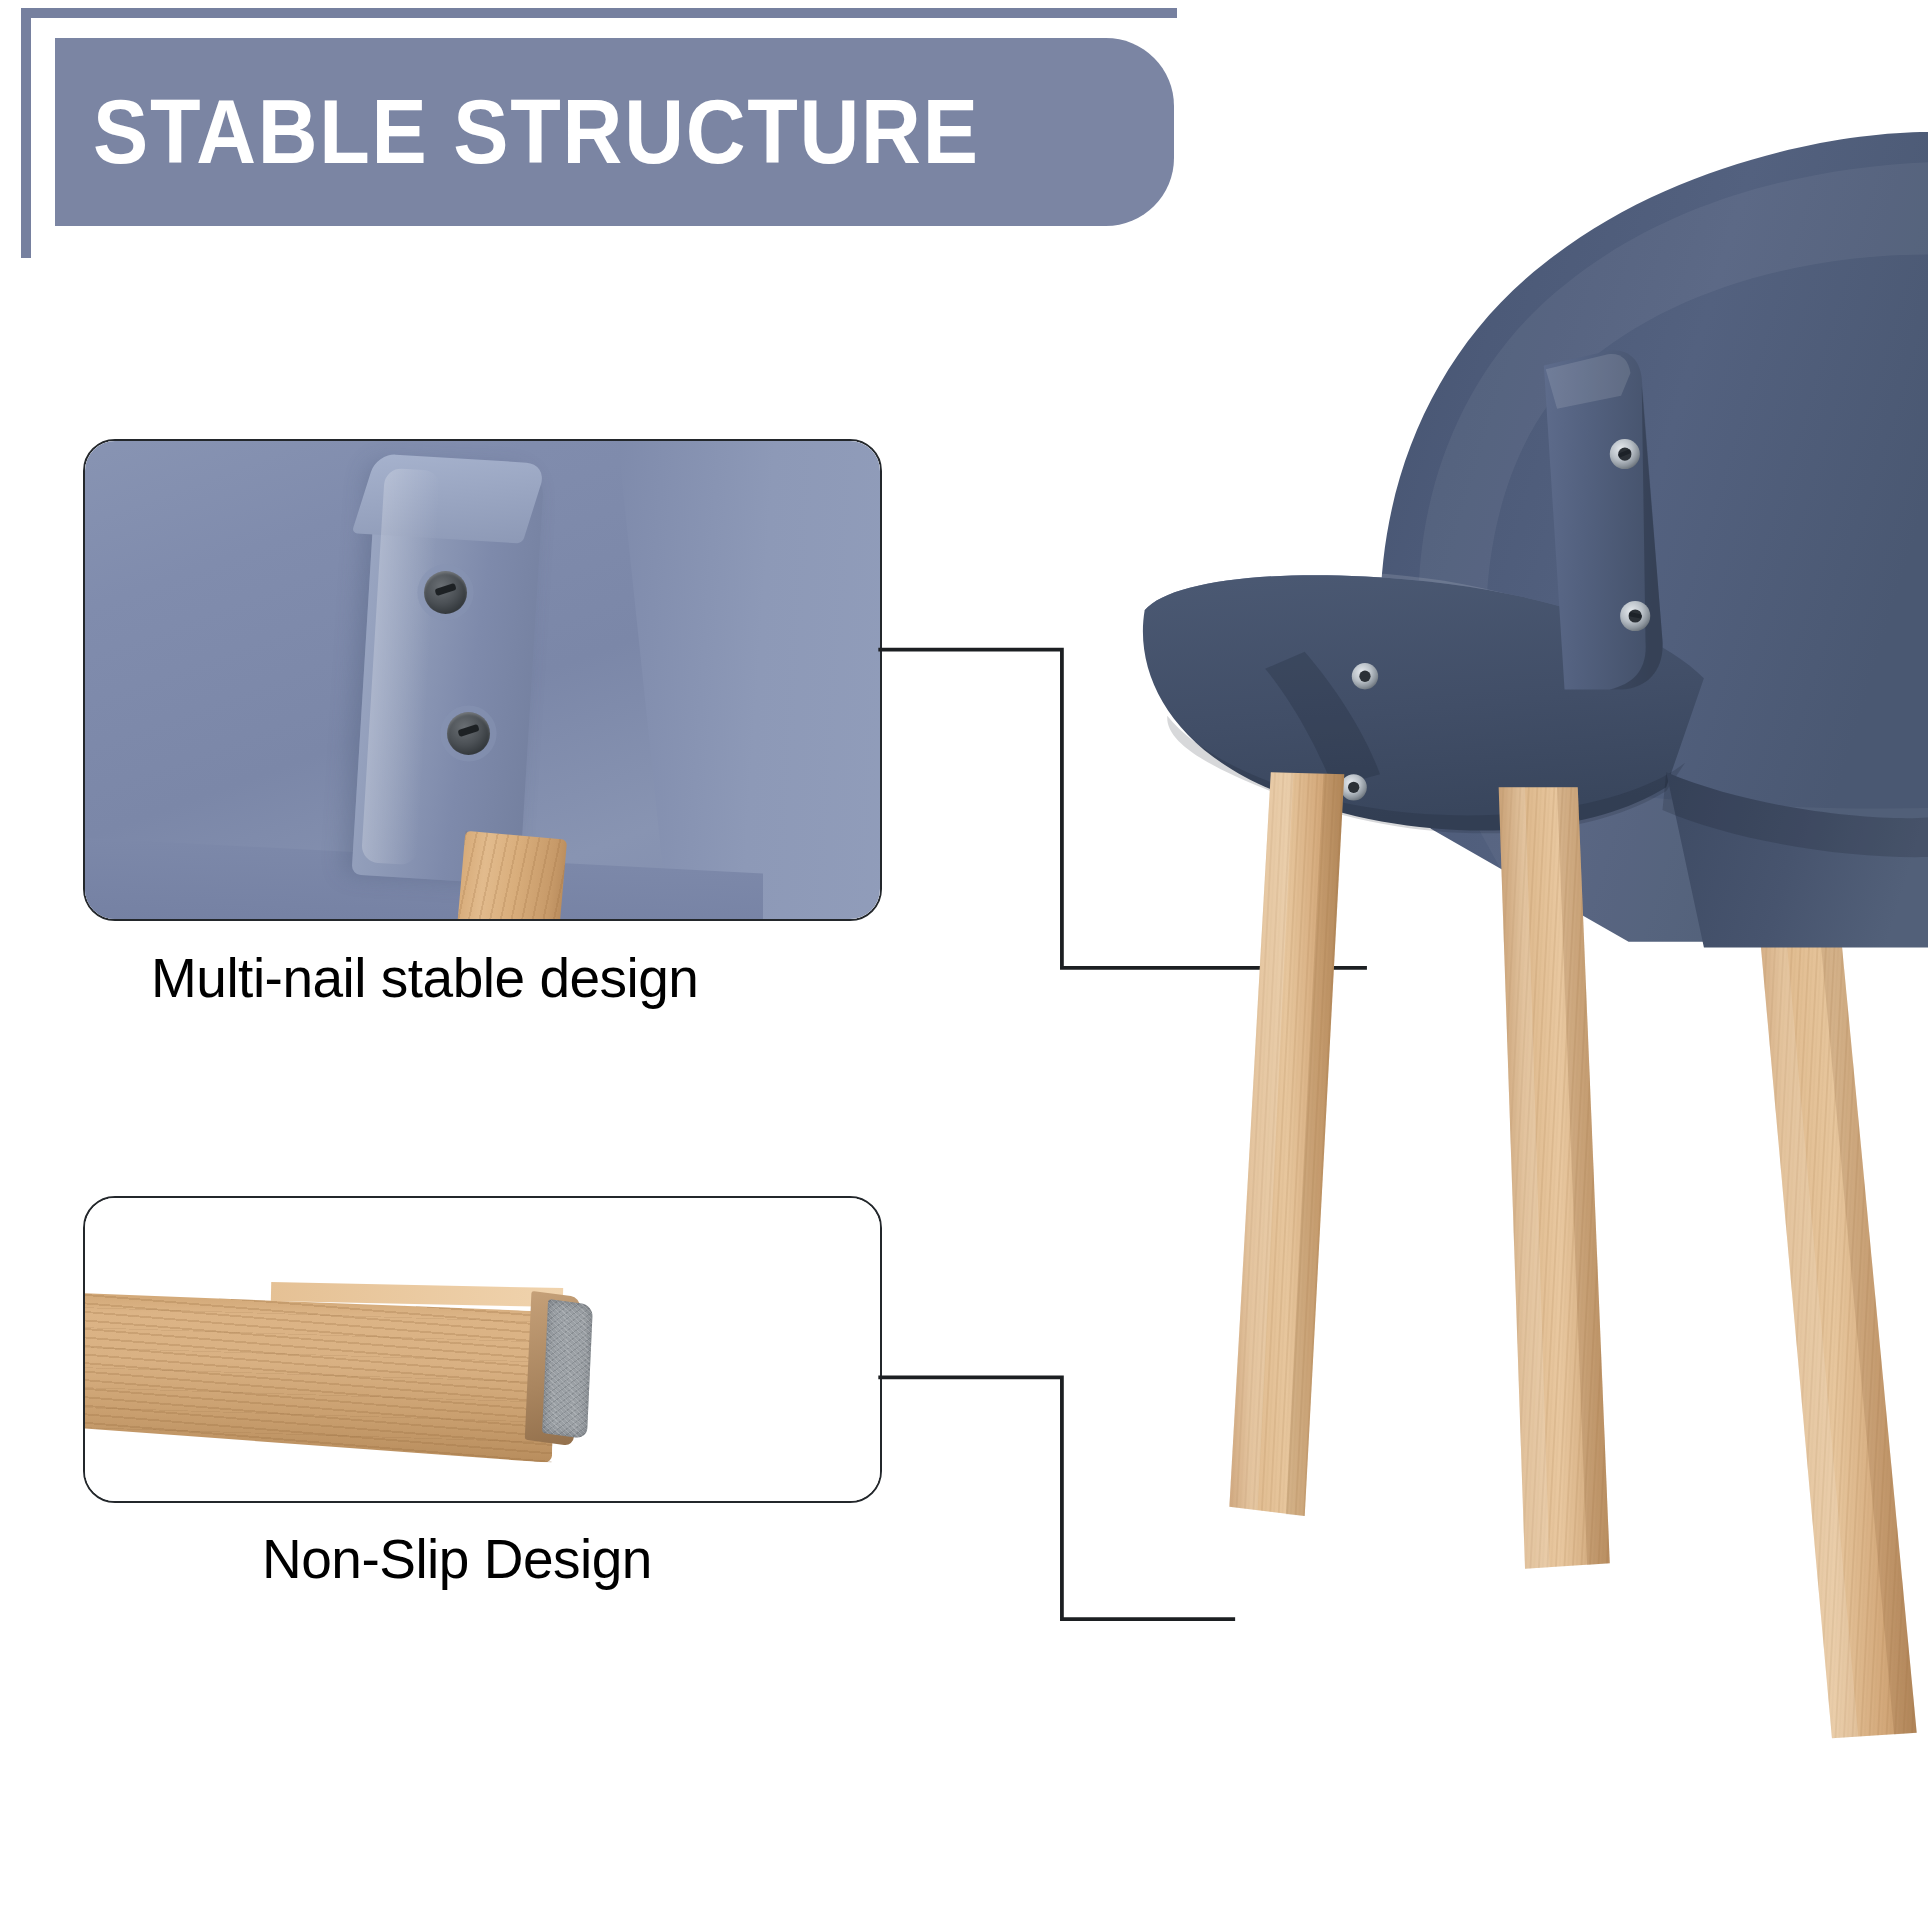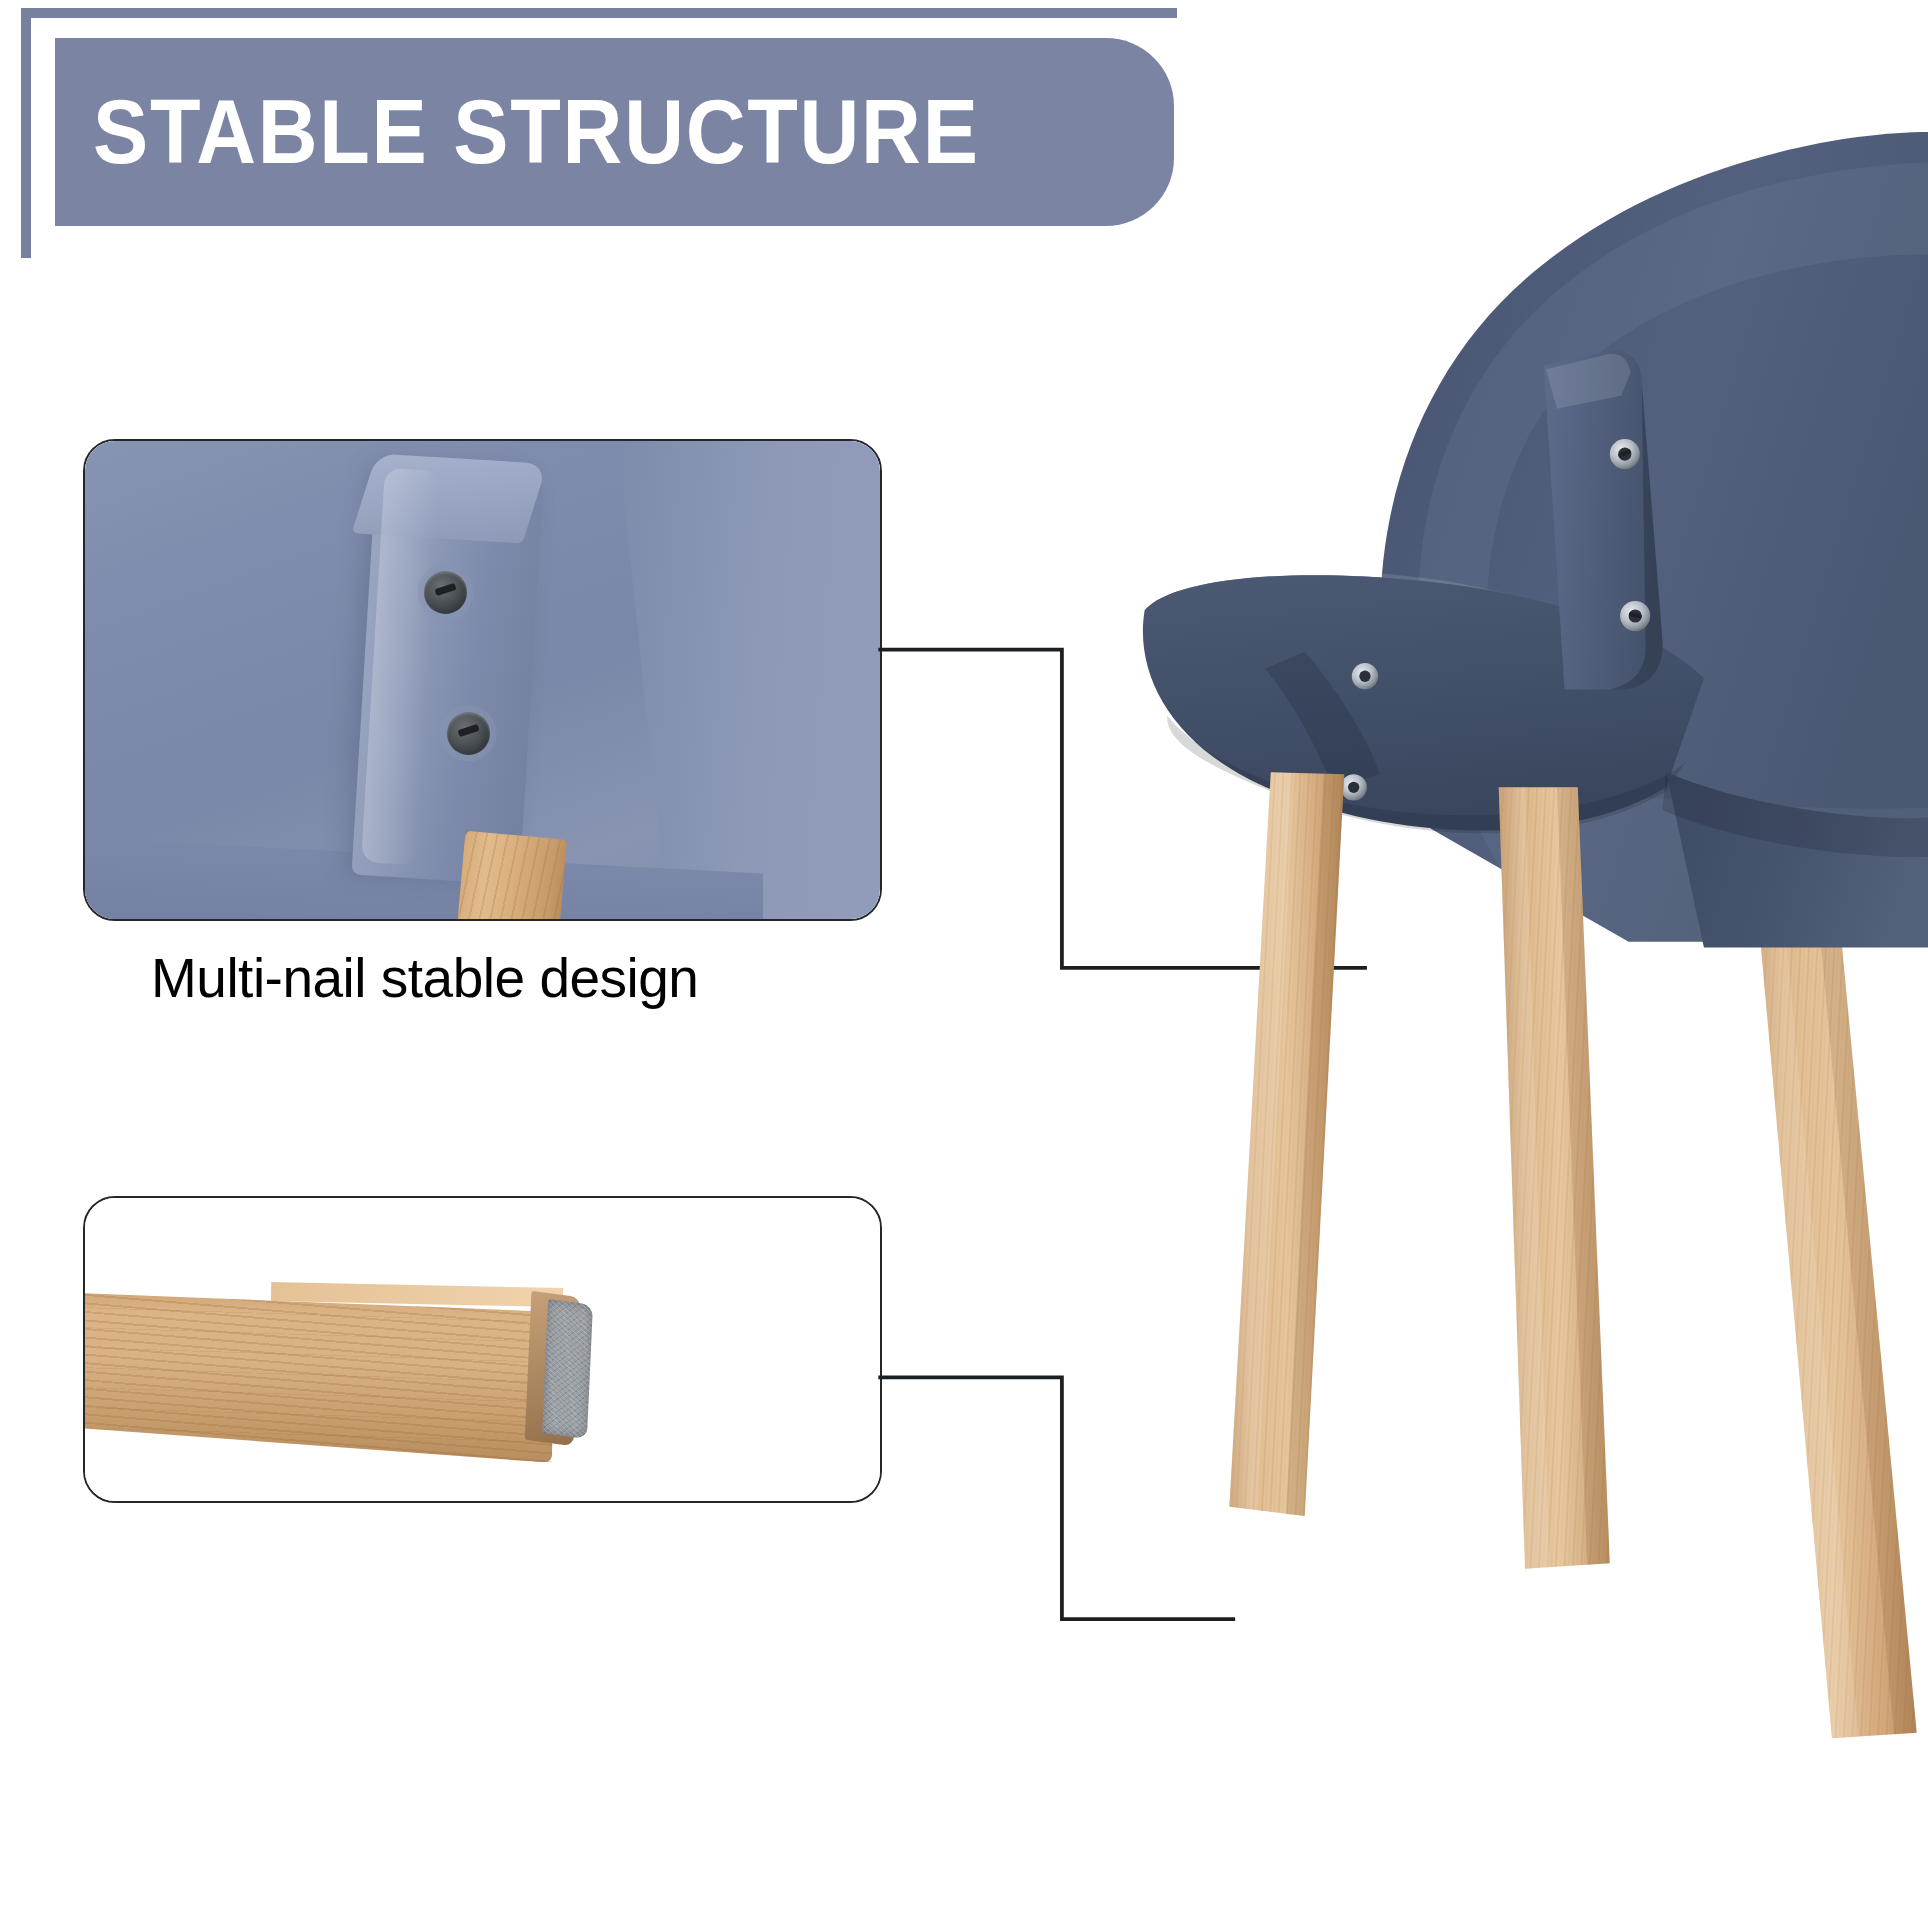--- a/index.html
+++ b/index.html
@@ -212,20 +212,21 @@
       <div class="ph2-leg">
         <div class="ph2-grain"></div>
       </div>
       <div class="ph2-leg-top"></div>
       <div class="ph2-endface"></div>
       <div class="ph2-felt">
         <div class="ph2-felt-tex"></div>
       </div>
     </div>
   </div>
+  <div class="caption" id="caption-2">Non-Slip Design</div>
 
   <svg id="connectors" viewBox="0 0 2048 2048">
     <path id="conn-0" fill="none" stroke="#1c1f22" stroke-width="4" d="M 933 690 L 1128 690 L 1128 1028 L 1452 1028"></path>
     <path id="conn-1" fill="none" stroke="#1c1f22" stroke-width="4" d="M 933 1463 L 1128 1463 L 1128 1720 L 1312 1720"></path>
   </svg>
 
   <svg id="chair-photo" viewBox="0 0 838 1820">
     <defs>
       <linearGradient id="gShellBack" x1="0" y1="0" x2="1" y2="0.45">
         <stop offset="0%" stop-color="#45536f"></stop>

